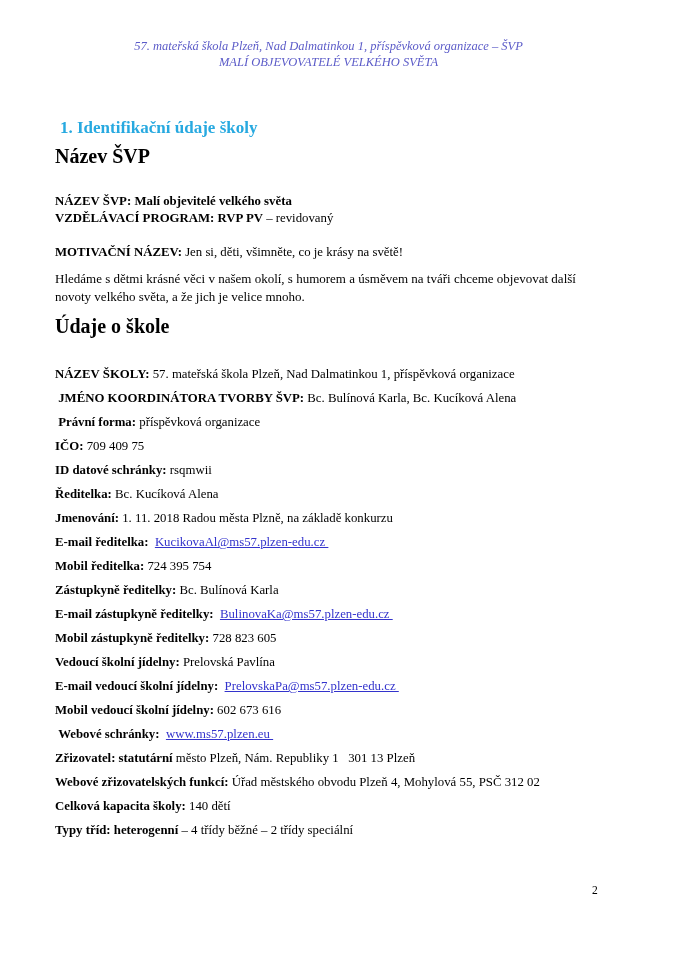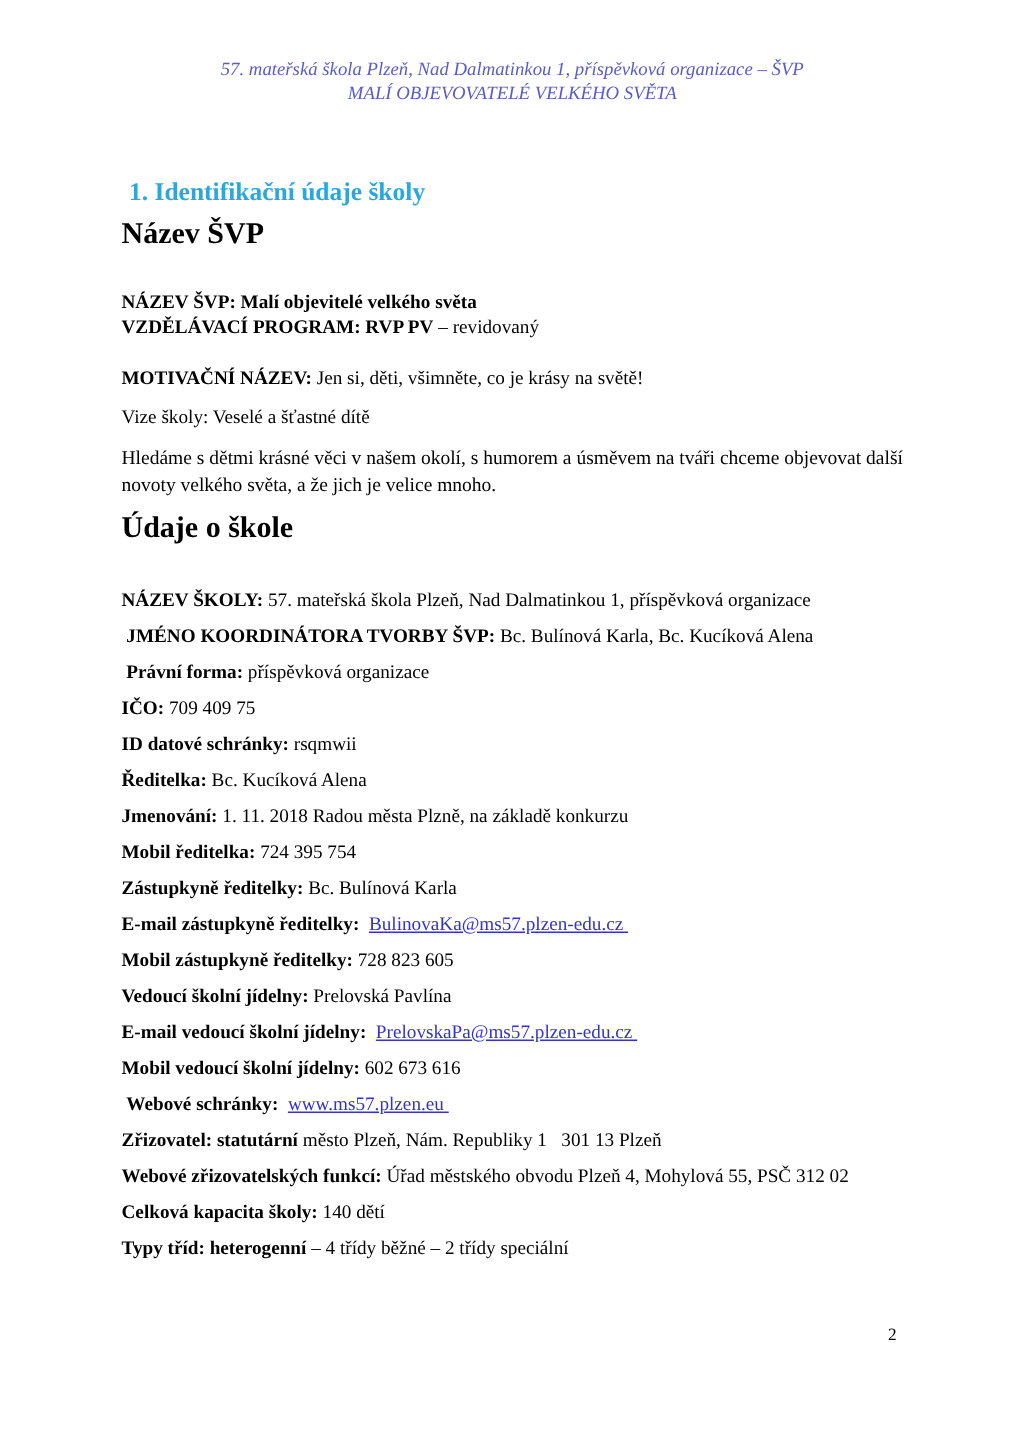--- a/index.html
+++ b/index.html
@@ -12,21 +12,21 @@
     width:680px;height:961px;
     background:#ffffff;
     color:#000;
     font-family:"Liberation Serif","DejaVu Serif",serif;
     position:relative;
     overflow:hidden;
   }
   .page{
     box-sizing:border-box;
     width:680px;height:961px;
-    padding:38px 78px 0 81px;
+    padding:38px 78px 0 55px;
   }
   .doc-header{
     text-align:center;
     color:var(--header-blue);
     font-style:italic;
     font-size:12.5px;
     line-height:16px;
   }
   .h1-section{
     color:var(--heading-cyan);
@@ -94,21 +94,20 @@
 
       <p><b>NÁZEV ŠVP: Malí objevitelé velkého světa</b></p>
 
       <p><b>VZDĚLÁVACÍ PROGRAM: RVP PV</b><span> – revidovaný</span></p>
     </div>
 
   <div class="rows rows-svp">
 
       <p><b>MOTIVAČNÍ NÁZEV:</b><span> Jen si, děti, všimněte, co je krásy na světě!</span></p>
 
-      <p><span>Vize školy: Veselé a šťastné dítě</span></p>
     </div>
 
   <p class="para">Hledáme s dětmi krásné věci v našem okolí, s humorem a úsměvem na tváři chceme objevovat další novoty velkého světa, a že jich je velice mnoho.</p>
 
   <div class="h2-doc h2-school">Údaje o škole</div>
 
   <div class="rows rows-school">
 
       <p><b>NÁZEV ŠKOLY:</b><span> 57. mateřská škola Plzeň, Nad Dalmatinkou 1, příspěvková organizace</span></p>
 
@@ -118,20 +117,21 @@
       <p><b> Právní forma:</b><span> příspěvková organizace</span></p>
 
       <p><b>IČO:</b><span> 709 409 75</span></p>
 
       <p><b>ID datové schránky:</b><span> rsqmwii</span></p>
 
       <p><b>Ředitelka:</b><span> Bc. Kucíková Alena</span></p>
 
       <p><b>Jmenování:</b><span> 1. 11. 2018 Radou města Plzně, na základě konkurzu</span></p>
 
+      <p><b>E-mail ředitelka:  </b><a class="link">KucikovaAl@ms57.plzen-edu.cz </a></p>
 
       <p><b>Mobil ředitelka:</b><span> 724 395 754</span></p>
 
       <p><b>Zástupkyně ředitelky:</b><span> Bc. Bulínová Karla</span></p>
 
       <p><b>E-mail zástupkyně ředitelky:  </b><a class="link">BulinovaKa@ms57.plzen-edu.cz </a></p>
 
       <p><b>Mobil zástupkyně ředitelky:</b><span> 728 823 605</span></p>
 
       <p><b>Vedoucí školní jídelny:</b><span> Prelovská Pavlína</span></p>

